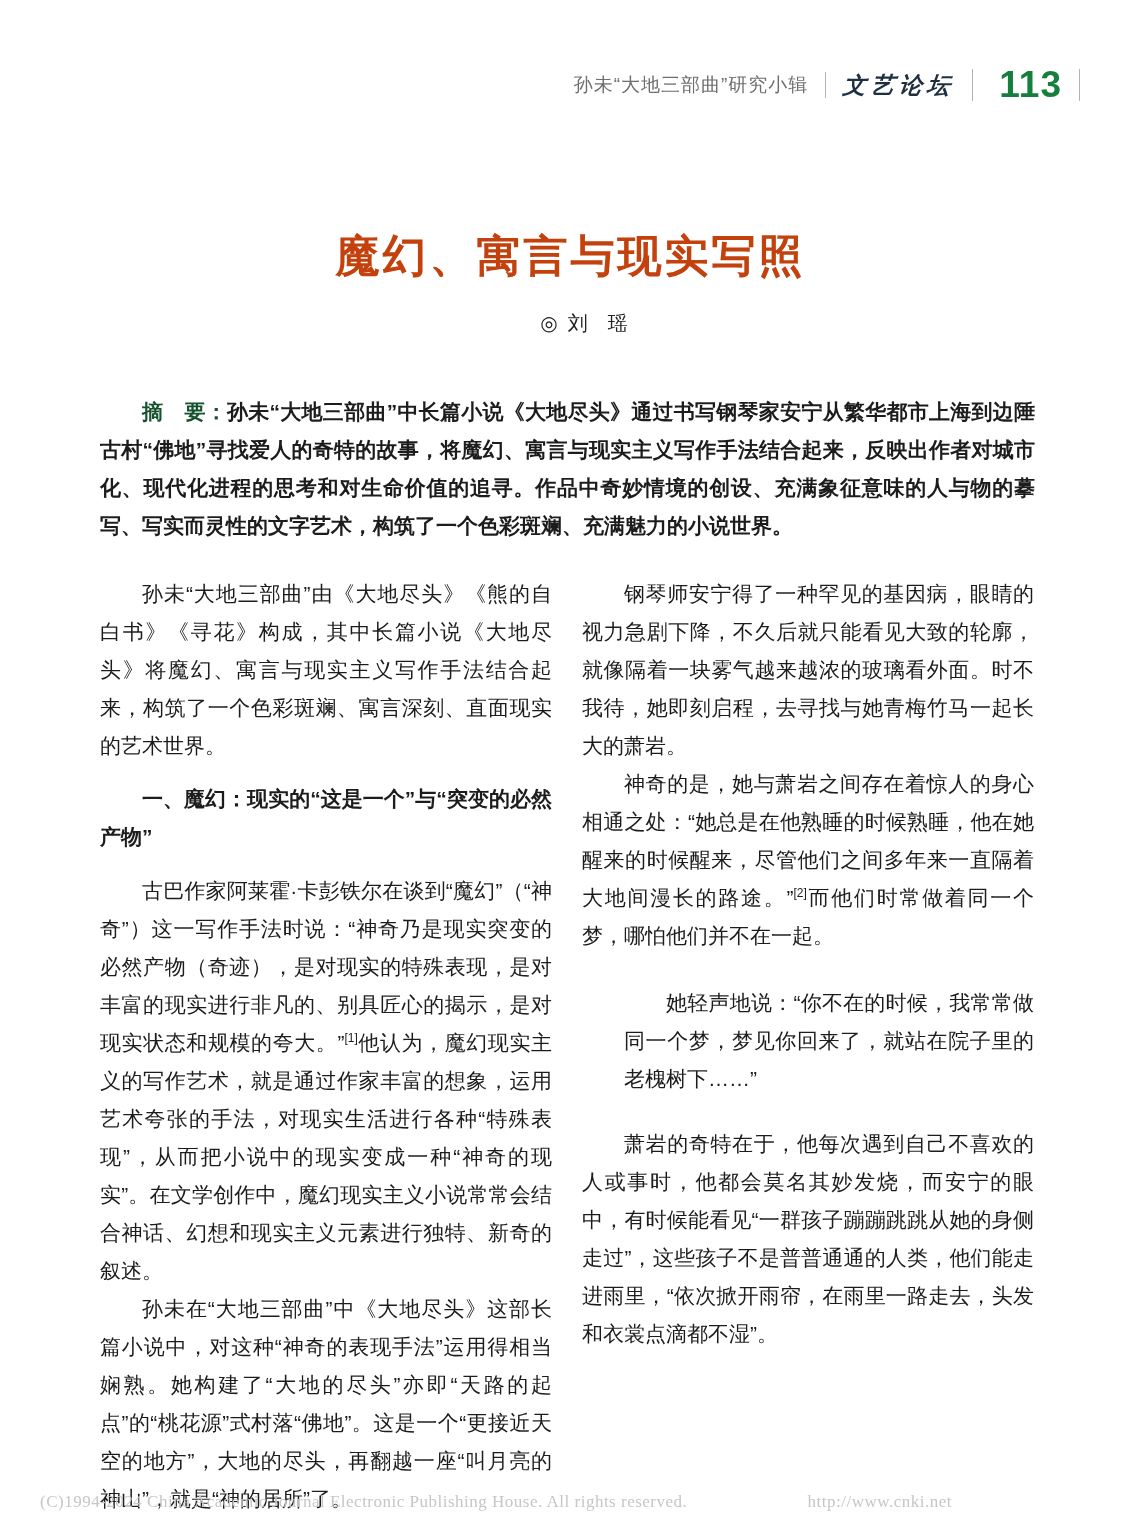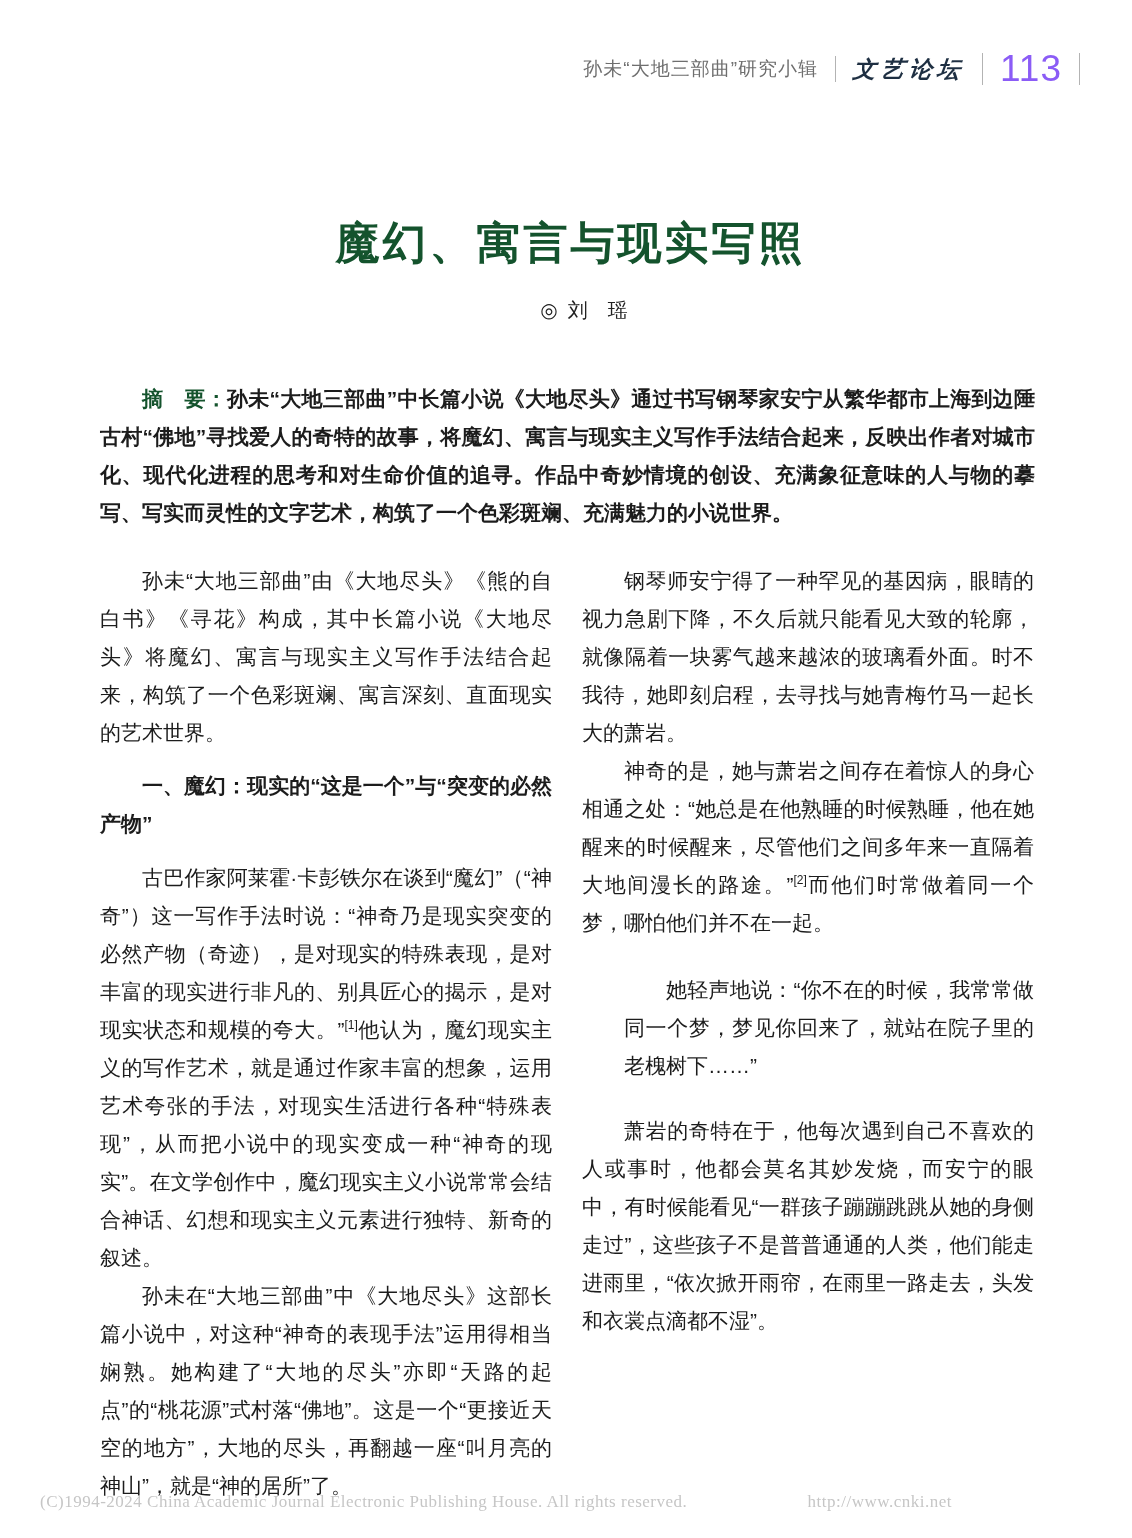--- a/index.html
+++ b/index.html
@@ -7,41 +7,42 @@
     position:relative;
     width:1132px;height:1538px;
     margin:0 auto;
     background:#ffffff;
     font-family:"Liberation Sans",sans-serif;
     color:#1c1c1c;
     overflow:hidden;
   }
   
   .header{
-    position:absolute;top:48px;right:52px;
+    position:absolute;top:64px;right:52px;
     display:flex;align-items:center;gap:17px;
   }
   .journal-topic{font-size:19px;color:#6e6e6e;letter-spacing:1px;}
   .vdiv{width:1px;background:#b3b3b3;}
   .vdiv.short{height:26px;}
   .vdiv.tall{height:32px;}
   .journal-logo{
     font-family:"DejaVu Serif",serif;
     font-style:italic;font-weight:bold;
     font-size:23px;color:#1e2f42;letter-spacing:5px;
     transform:skewX(-6deg);
   }
   .page-number{
-    font-size:37px;color:#8b5cf6;letter-spacing:1px;
-    font-weight:400;
+    font-size:37px;color:#15803d;letter-spacing:1px;
+    font-weight:700;
+    margin-left:9px;
   }
   
   .title-block{padding-top:212px;text-align:center;}
   .article-title{
-    margin:2px;font-size:44px;font-weight:bold;letter-spacing:3px;color:#14532d;padding-left:9px;
+    margin:15px;font-size:44px;font-weight:bold;letter-spacing:3px;color:#c2410c;padding-left:9px;
   }
   .article-subtitle{
     margin:16px 0 0 0;font-size:27px;font-weight:600;letter-spacing:1px;color:#1a1a1a;
   }
   .author-line{margin-top:24px;font-size:20px;color:#222;margin-left:36px;}
   .author-mark{margin-right:10px;}
   
   .abstract{
     margin:56px 97px 0 100px;
     font-size:21px;line-height:38px;

